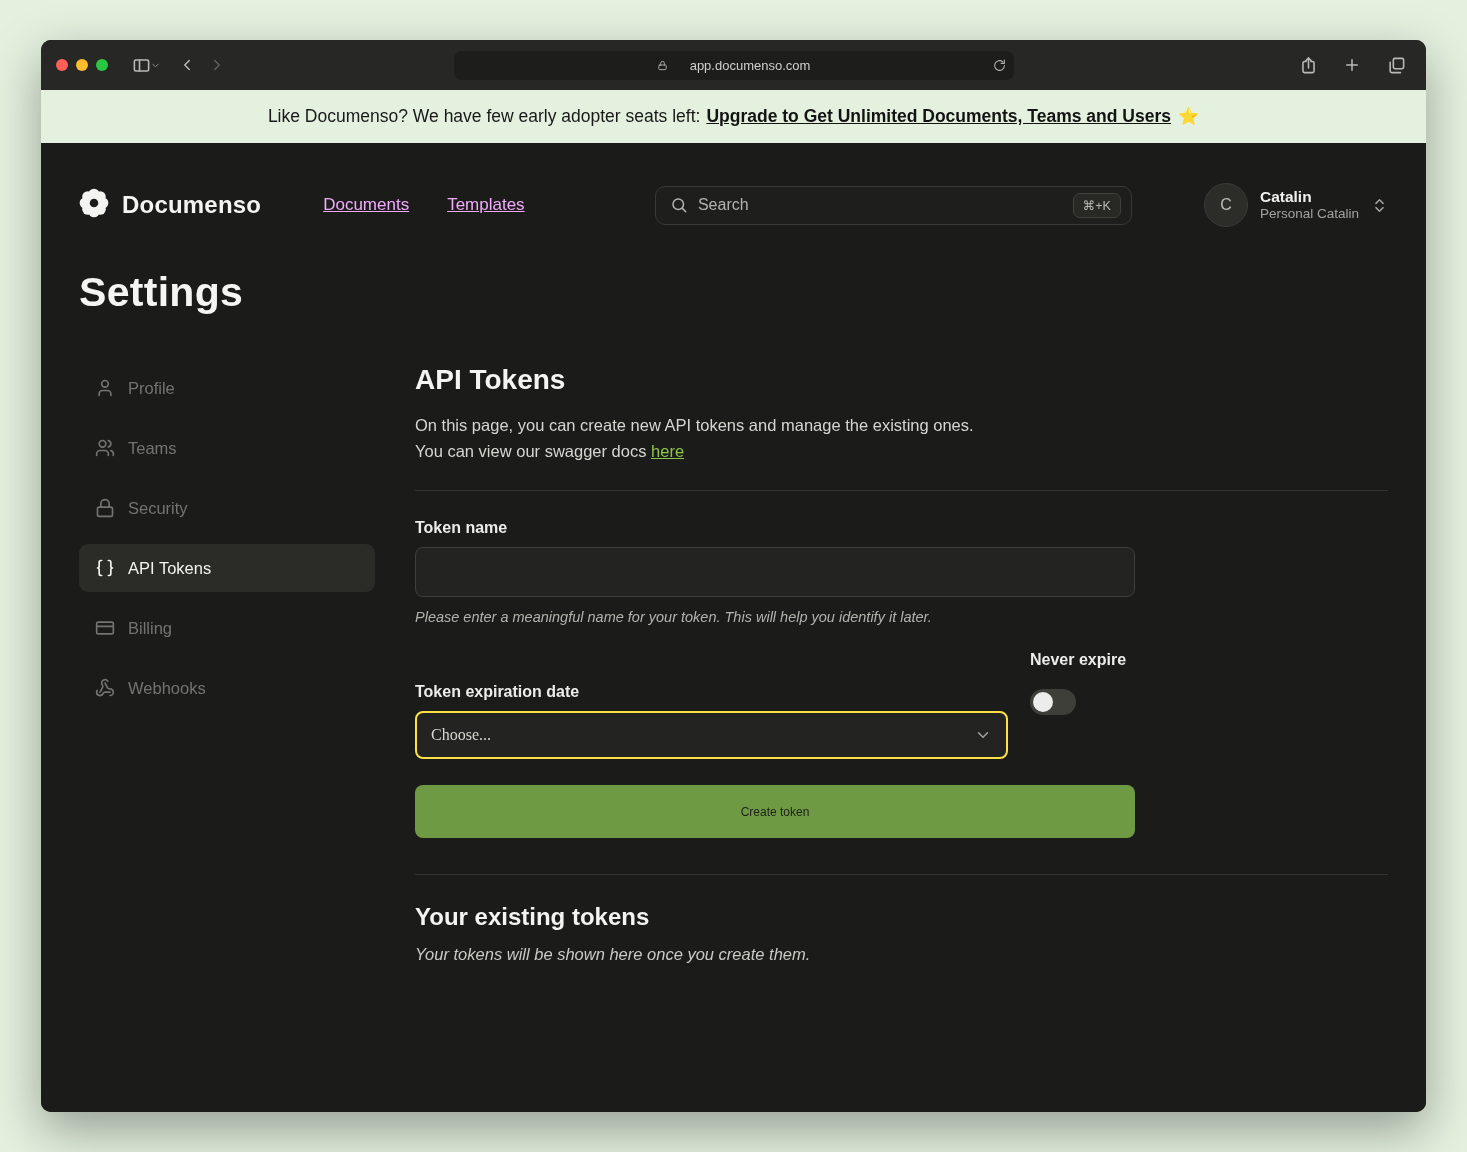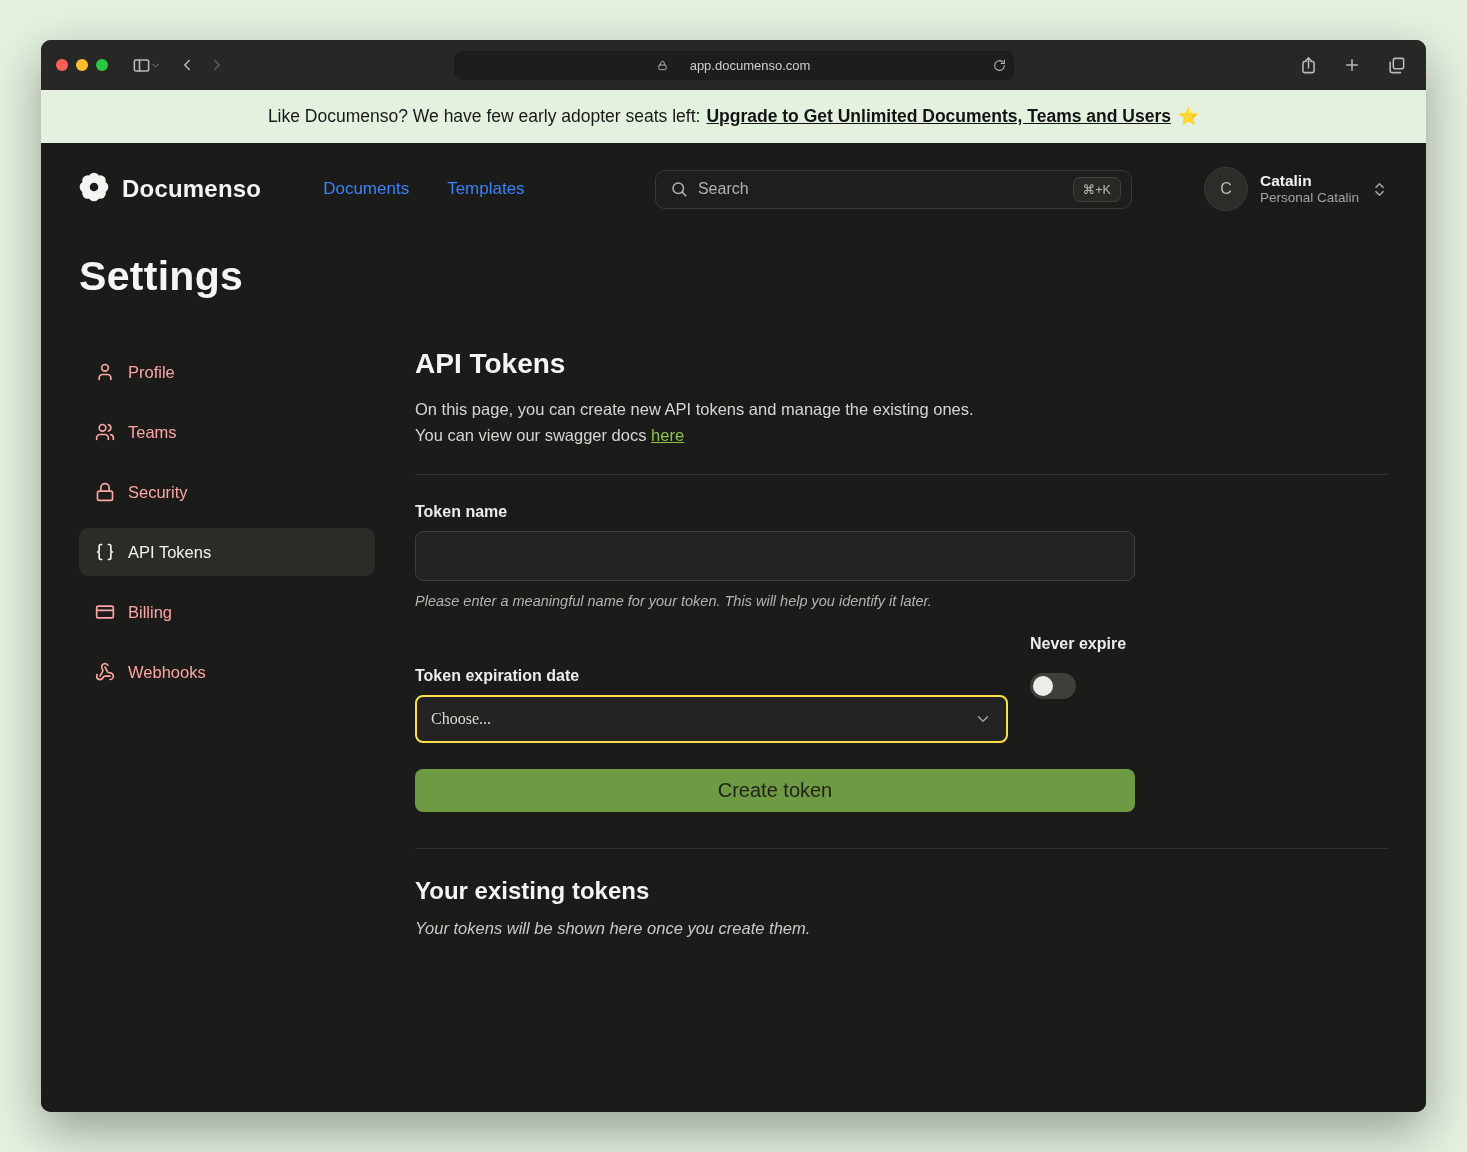--- a/index.html
+++ b/index.html
@@ -49,25 +49,25 @@
   .banner {
     height: 53px; flex: 0 0 53px; background: #e4f1df;
     display: flex; align-items: center; justify-content: center;
     color: #191919; font-size: 17.5px; font-weight: 500;
   }
   .banner a { color: #131313; font-weight: 700; text-decoration: underline; margin-left: 6px; cursor: pointer; }
   .banner .star { margin-left: 7px; font-size: 17px; }
 
   
   .app { flex: 1; background: #1b1b19; color: #e8e8e4; overflow: hidden; }
-  .app-header { display: flex; align-items: center; padding: 24px 38px 0 38px; }
+  .app-header { display: flex; align-items: center; padding: 40px 38px 0 38px; }
   .brand { display: flex; align-items: center; gap: 13px; color: #f4f4f1; }
   .brand-name { font-size: 24px; font-weight: 700; letter-spacing: .2px; }
   .nav { display: flex; gap: 38px; margin-left: 62px; }
-  .nav-link { font-size: 17px; color: #3b82f6; cursor: pointer; }
+  .nav-link { font-size: 17px; color: #f0abfc; cursor: pointer; text-decoration: underline; }
   .searchbox {
     margin-left: auto; width: 477px; height: 39px; border: 1px solid #3a3a35; border-radius: 10px;
     background: #1e1e1c; display: flex; align-items: center; padding: 0 10px 0 14px; gap: 10px;
   }
   .searchbox input {
     flex: 1; background: transparent; border: none; outline: none; color: #e6e6e2; font-size: 16px;
     font-family: "Liberation Sans", sans-serif;
   }
   .searchbox input::placeholder { color: #b3b3ae; }
   .kbd {
@@ -85,21 +85,21 @@
   .selector-icon { color: #a3a39e; }
 
   .page-title { font-size: 41px; font-weight: 700; color: #f5f5f2; padding: 42px 38px 0 38px; letter-spacing: .3px; }
 
   .settings-body { display: flex; padding: 48px 38px 0 38px; }
 
   
   .side-nav { width: 296px; flex: 0 0 296px; }
   .side-item {
     display: flex; align-items: center; gap: 13px; height: 48px; padding: 0 16px;
-    border-radius: 9px; color: #fca5a5; font-size: 16.5px; margin-bottom: 12px; cursor: pointer;
+    border-radius: 9px; color: #737373; font-size: 16.5px; margin-bottom: 12px; cursor: pointer;
   }
   .side-item.active { background: #2b2b27; color: #f3f3ef; }
   .side-item .icon { width: 20px; height: 20px; }
 
   
   .main { flex: 1; margin-left: 40px; }
   .main h2 { font-size: 28px; font-weight: 700; color: #f4f4f1; }
   .desc { margin-top: 16px; font-size: 16.5px; line-height: 26px; color: #d6d6d1; }
   .desc a { color: #8fc34d; text-decoration: underline; cursor: pointer; }
   .divider { border: none; border-top: 1px solid #33332f; margin-top: 26px; }
@@ -126,22 +126,22 @@
   .toggle {
     margin-top: 20px; width: 46px; height: 26px; border-radius: 13px; background: #3f3f3a;
     position: relative; cursor: pointer;
   }
   .toggle .knob {
     position: absolute; left: 3px; top: 3px; width: 20px; height: 20px; border-radius: 50%; background: #ece009;
     background: #ececea;
   }
 
   .create-btn {
-    margin-top: 26px; width: 100%; height: 43px; border: none; border-radius: 8px;
-    background: #6f9a44; color: #20231a; font-size: 20px; font-weight: 500; cursor: pointer;
+    margin-top: 26px; width: 100%; height: 53px; border: none; border-radius: 8px;
+    background: #6f9a44; color: #20231a; font-size: 12px; font-weight: 500; cursor: pointer;
     font-family: "Liberation Sans", sans-serif;
   }
 
   .divider2 { border: none; border-top: 1px solid #33332f; margin-top: 36px; }
   .existing-title { margin-top: 28px; font-size: 24px; font-weight: 700; color: #f4f4f1; }
   .existing-empty { margin-top: 14px; font-size: 16.5px; font-style: italic; color: #cacac5; }
 </style>
 </head>
 <body>
 

